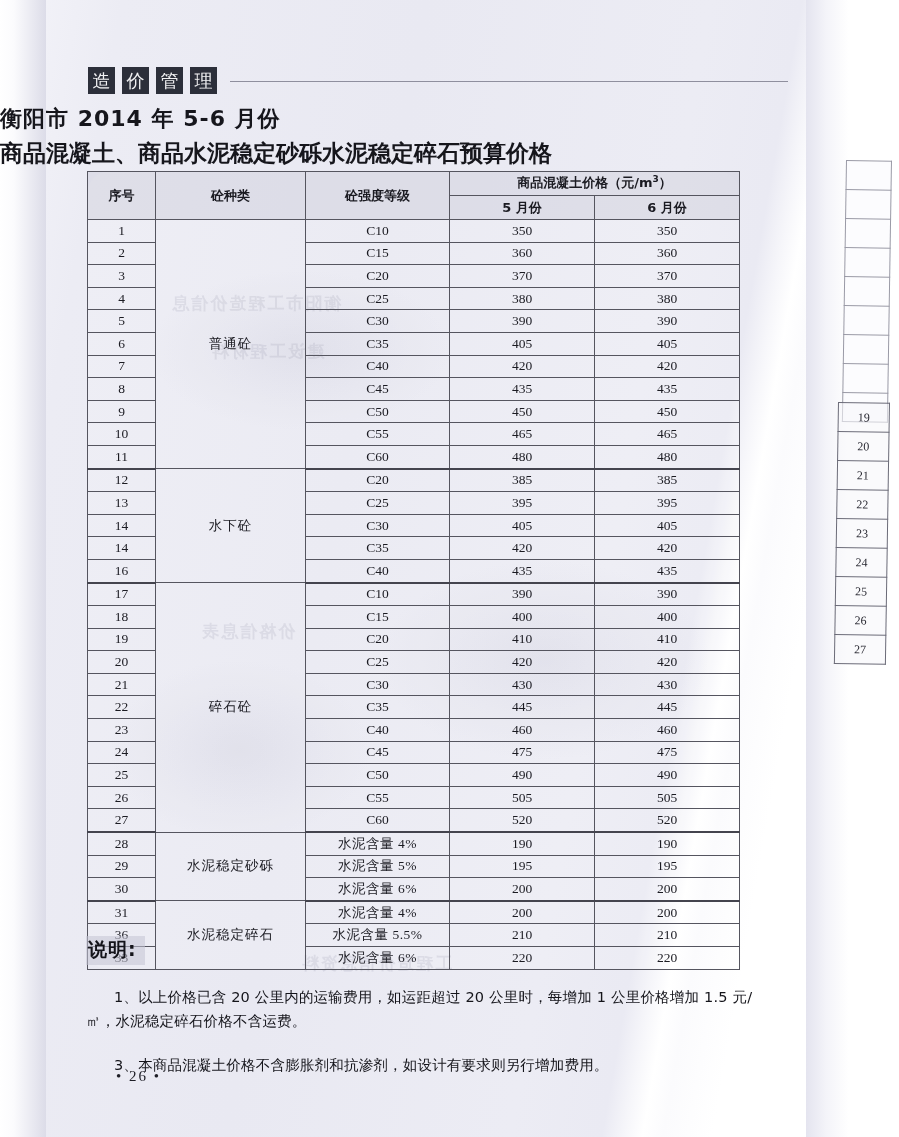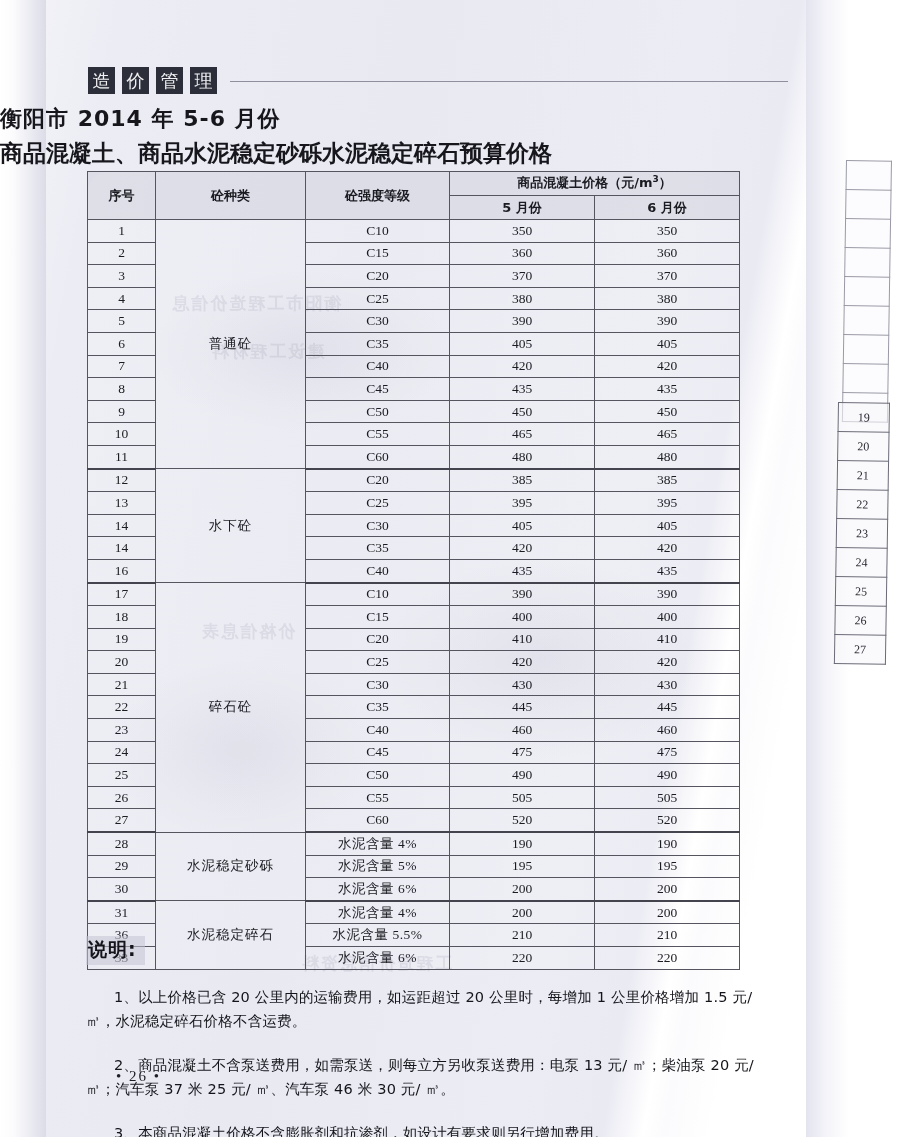--- a/index.html
+++ b/index.html
@@ -492,21 +492,20 @@
             <td>220</td>
             <td>220</td>
           </tr>
         </tbody>
     </table>
   </div>
 
   <div class="notes">
     <span class="notes-label">说明:</span>
     <div class="note">1、以上价格已含 20 公里内的运输费用，如运距超过 20 公里时，每增加 1 公里价格增加 1.5 元/ ㎥，水泥稳定碎石价格不含运费。</div>
-    <div class="note">2、商品混凝土不含泵送费用，如需泵送，则每立方另收泵送费用：电泵 13 元/ ㎥；柴油泵 20 元/ ㎥；汽车泵 37 米 25 元/ ㎥、汽车泵 46 米 30 元/ ㎥。</div>
     <div class="note">3、本商品混凝土价格不含膨胀剂和抗渗剂，如设计有要求则另行增加费用。</div>
   </div>
 
   <div class="page-num">• 26 •</div>
 
   <div class="adj-top">
     <table class="adj-top-tbl">
       <tbody>
         <tr>
             <td></td>

